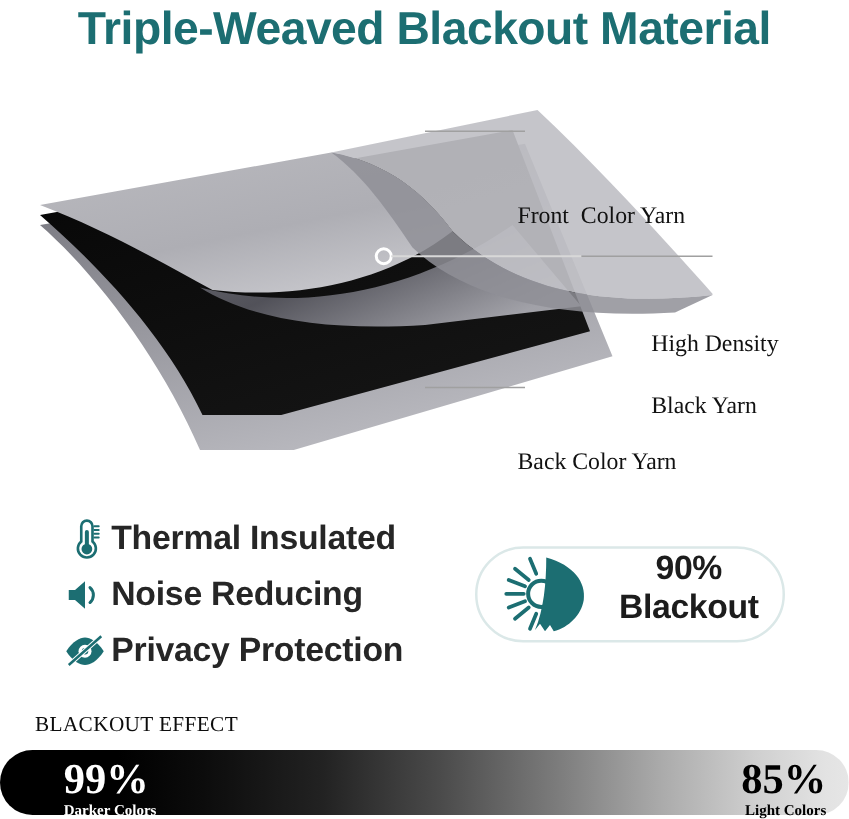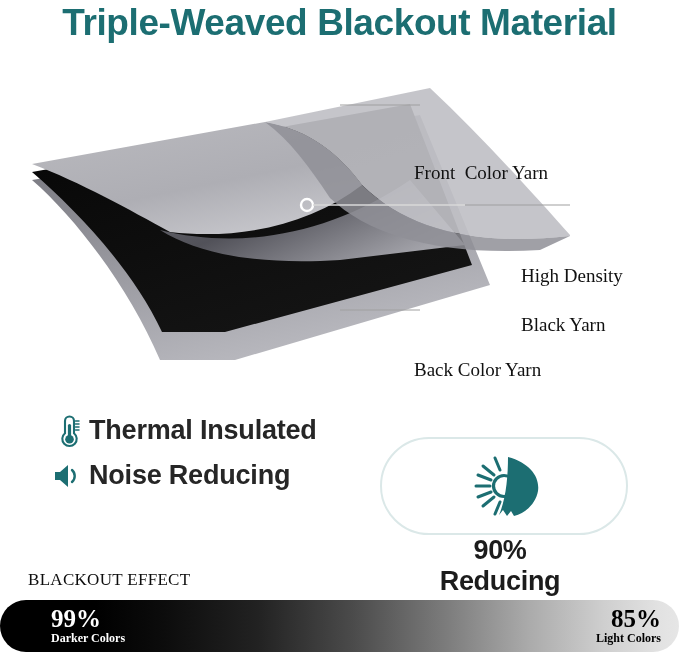--- a/index.html
+++ b/index.html
@@ -81,27 +81,26 @@
     white-space: nowrap;
     letter-spacing: -0.2px;
   }
 
   
   .badge {
     position: absolute;
     left: 380px;
     top: 437px;
     width: 248px;
-    height: 98px;
+    height: 77px;
     border: 2px solid #dbe8e8;
     border-radius: 49px;
     background: #ffffff;
     display: flex;
     box-sizing: border-box;
-    flex-direction: column;
   }
   .badge-icon {
     flex: 0 0 96px;
     display: flex;
     align-items: center;
     justify-content: center;
     padding-left: 6px;
   }
   .badge-text {
     flex: 1 1 auto;
@@ -154,21 +153,21 @@
   }
   .effect-right {
     position: absolute;
     right: 18px;
     top: 606px;
     text-align: right;
   }
   .effect-pct {
     font-family: "Liberation Serif", serif;
     font-weight: bold;
-    font-size: 25px;
+    font-size: 34px;
     line-height: 1.05;
     white-space: nowrap;
   }
   .effect-sub {
     font-family: "Liberation Serif", serif;
     font-weight: bold;
     font-size: 12px;
     line-height: 1.1;
     white-space: nowrap;
   }
@@ -275,20 +274,32 @@
   <div class="feature-row">
     <span class="feature-icon">
       <svg width="32" height="30" viewBox="0 0 32 30" xmlns="http://www.w3.org/2000/svg">
         <path d="M3 11 h5 L16 4 v22 L8 19 H3 Z" fill="#1c6e72"></path>
         <path d="M20 9 a8 8 0 0 1 0 12" fill="none" stroke="#1c6e72" stroke-width="2.4" stroke-linecap="round"></path>
       </svg>
     </span>
     <span class="feature-label">Noise Reducing</span>
   </div>
 
+  <div class="feature-row">
+    <span class="feature-icon">
+      <svg width="36" height="28" viewBox="0 0 36 28" xmlns="http://www.w3.org/2000/svg">
+        <path d="M3 14 C8 6 14 3 18 3 C22 3 28 6 33 14 C28 22 22 25 18 25 C14 25 8 22 3 14 Z" fill="#1c6e72"></path>
+        <circle cx="18" cy="14" r="5.2" fill="#ffffff"></circle>
+        <circle cx="18" cy="14" r="2.6" fill="#1c6e72"></circle>
+        <line x1="5" y1="25" x2="31" y2="2" stroke="#ffffff" stroke-width="3.6"></line>
+        <line x1="5" y1="25" x2="31" y2="2" stroke="#1c6e72" stroke-width="2"></line>
+      </svg>
+    </span>
+    <span class="feature-label">Privacy Protection</span>
+  </div>
 
 </div>
 
 <div class="badge">
   <span class="badge-icon">
     <svg width="78" height="68" viewBox="0 0 78 68" xmlns="http://www.w3.org/2000/svg">
       <g stroke="#1c6e72" stroke-width="3" stroke-linecap="round">
         <line x1="22" y1="33" x2="8" y2="33"></line>
         <line x1="26" y1="22" x2="15" y2="13"></line>
         <line x1="26" y1="44" x2="15" y2="53"></line>
@@ -298,21 +309,21 @@
         <line x1="23" y1="39" x2="10" y2="44"></line>
       </g>
       <circle cx="36" cy="33" r="10.5" fill="none" stroke="#1c6e72" stroke-width="3.2"></circle>
       <path d="M40 4 C62 10 72 24 70 38 C68 50 58 60 46 63
                L43 58 L39 63 L35 57 L31 62
                C38 46 40 24 40 4 Z" fill="#1c6e72"></path>
     </svg>
   </span>
   <span class="badge-text">
     <span>90%</span><br>
-    <span>Reducing</span>
+    <span>Blackout</span>
   </span>
 </div>
 
 <div class="effect-heading">BLACKOUT EFFECT</div>
 
 <div class="effect-bar"></div>
 
 <div class="effect-left">
   <div class="effect-pct">99%</div>
   <div class="effect-sub">Darker Colors</div>

